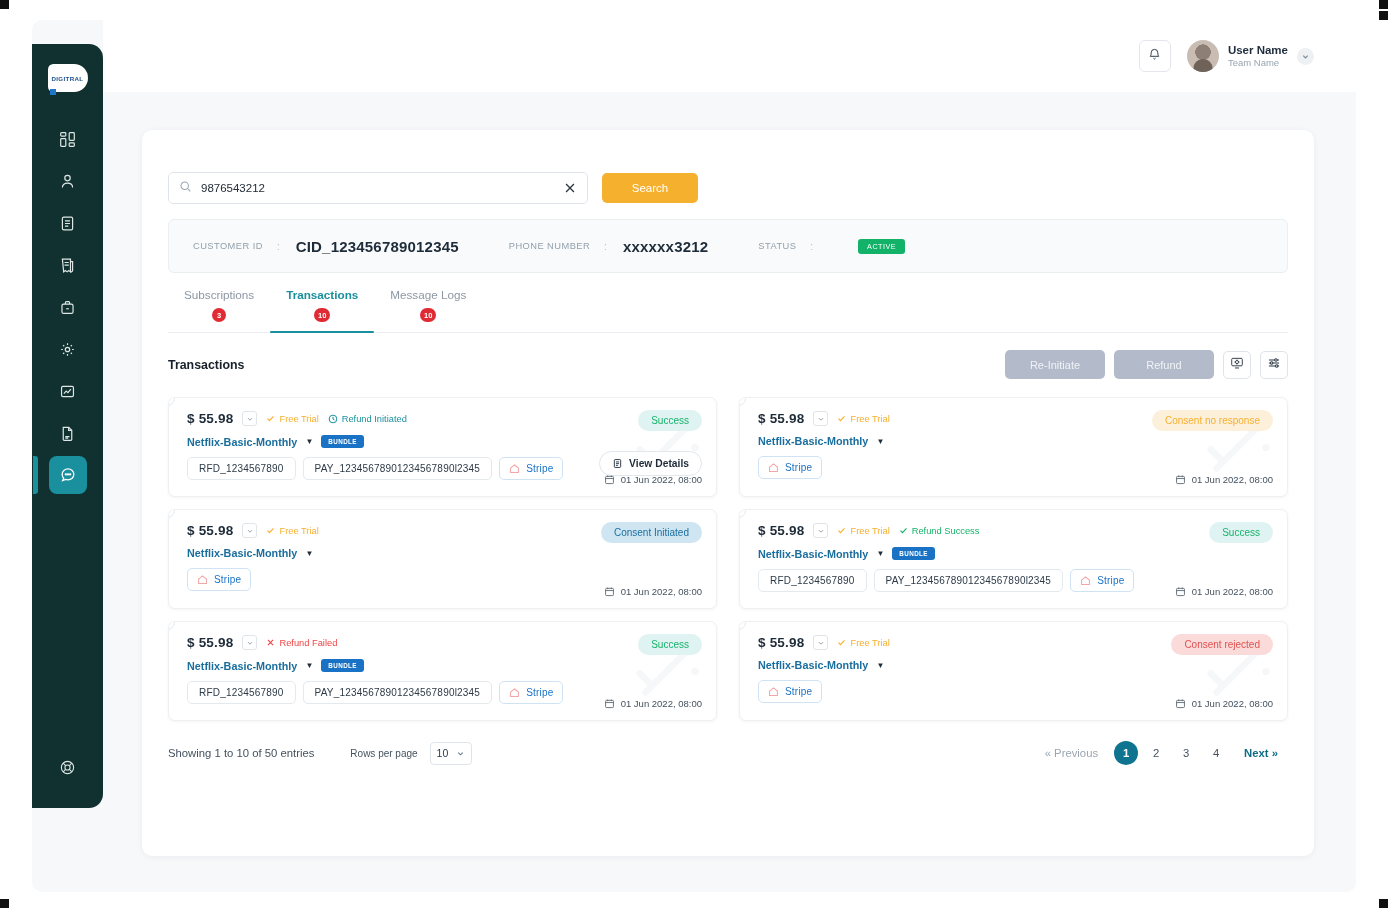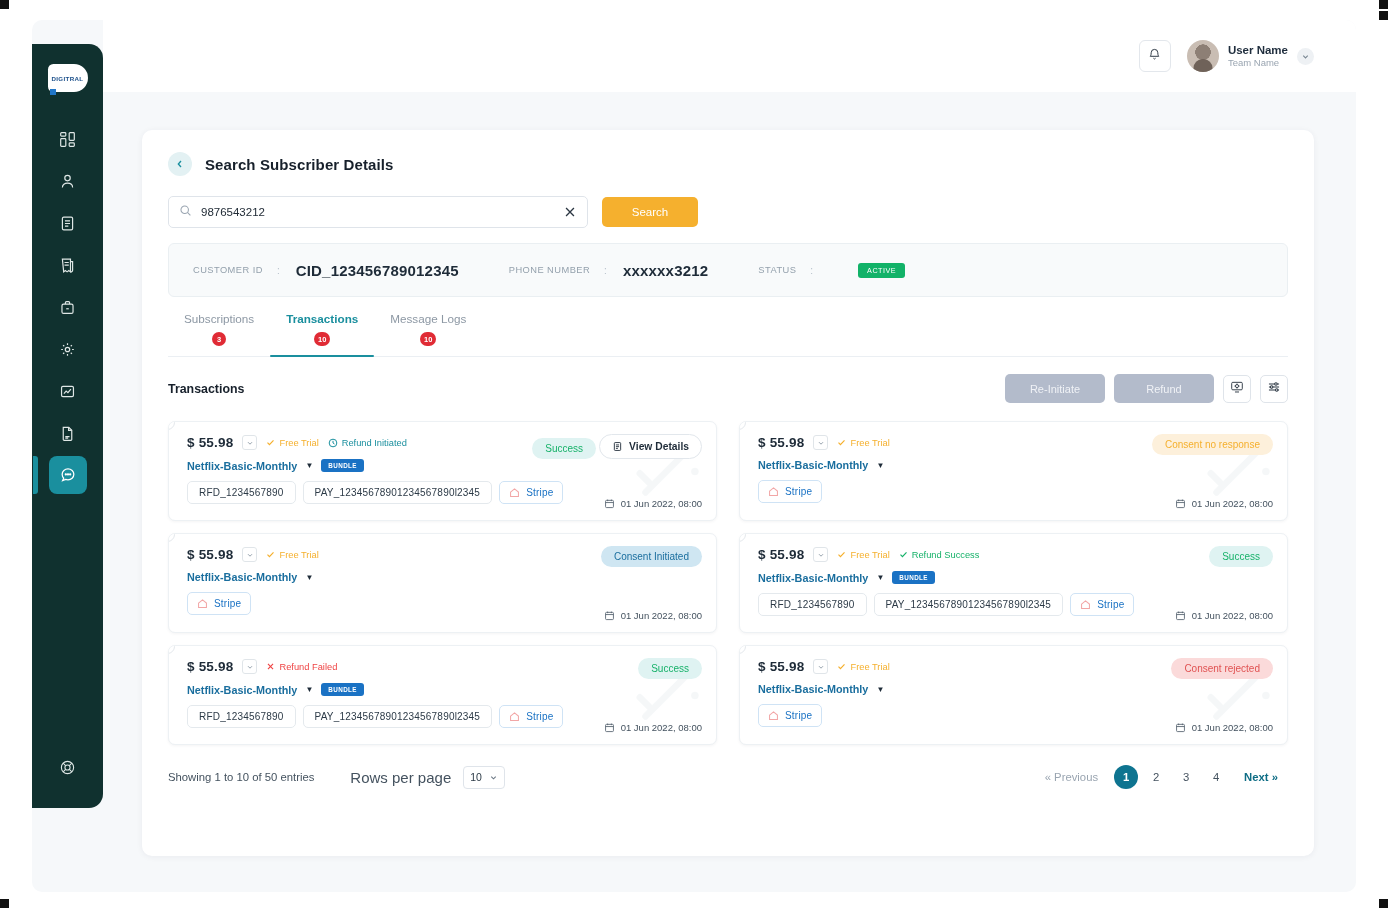--- a/index.html
+++ b/index.html
@@ -221,21 +221,21 @@
     border: 1px solid #e4e9ed; border-radius: 5px; height: 23px; padding: 0 11px;
     display: flex; align-items: center; font-size: 10px; color: #2c3a47;
     background: #fff; letter-spacing: .2px;
   }
   .chip.stripe {
     border-color: #cfe3f5; gap: 6px; color: #1a72c4; padding: 0 9px;
   }
 
   .card-right {
     position: absolute; right: 14px; top: 12px; z-index: 2;
-    display: flex; flex-direction: row; align-items: flex-end; gap: 3px;
+    display: flex; flex-direction: column; align-items: flex-end; gap: 20px;
   }
   .badge {
     font-size: 10px; padding: 5px 13px; border-radius: 13px; white-space: nowrap;
   }
   .badge.success { background: #dff3f2; color: #17b26a; }
   .badge.consent-no { background: #fdf0db; color: #f5b02e; }
   .badge.consent-init { background: #cfe6f2; color: #1a6e9e; }
   .badge.consent-rej { background: #fbdada; color: #e05252; }
   .view-details {
     display: flex; align-items: center; gap: 6px; height: 25px; padding: 0 12px;
@@ -248,21 +248,21 @@
   }
 
   
   .pagination {
     display: flex; align-items: center; justify-content: space-between; margin-top: 20px;
     padding-bottom: 16px;
   }
   .pg-left { display: flex; align-items: center; gap: 36px; }
   .pg-entries { font-size: 11.3px; color: #44525f; }
   .rows-box { display: flex; align-items: center; gap: 12px; }
-  .rows-label { font-size: 15px; color: #44525f; }
+  .rows-label { font-size: 10px; color: #44525f; }
   .rows-select {
     width: 42px; height: 23px; border: 1px solid #dfe4ea; border-radius: 4px;
     display: flex; align-items: center; justify-content: space-between;
     padding: 0 6px; font-size: 10.5px; color: #2c3a47; cursor: pointer; background: #fff;
   }
   .pg-right { display: flex; align-items: center; gap: 6px; }
   .pg-prev, .pg-next { font-size: 11.3px; padding: 0 10px; cursor: pointer; }
   .pg-prev { color: #9aa5b1; }
   .pg-next { color: #0e6d85; font-weight: 700; }
   .pg-num {
@@ -399,30 +399,20 @@
           <svg width="9" height="9" viewBox="0 0 12 12" fill="none" stroke="#7b8894" stroke-width="1.5">
               <path d="M3 4.8L6 7.8l3-3"></path>
             </svg>
         </span>
       </div>
     </div>
   </header>
 
   <main class="panel">
 
-    <div class="page-head">
-      <div class="back-btn">
-        <span>
-          <svg width="10" height="10" viewBox="0 0 12 12" fill="none" stroke="#1a8f9e" stroke-width="1.6">
-              <path d="M7.2 2.4L4 6l3.2 3.6"></path>
-            </svg>
-        </span>
-      </div>
-      <h1 class="page-title">Search Subscriber Details</h1>
-    </div>
 
     <div class="search-row">
       <div class="search-wrap">
         <span>
           <svg width="13" height="13" viewBox="0 0 16 16" fill="none" stroke="#9aa5b1" stroke-width="1.3">
             <circle cx="7" cy="7" r="4.6"></circle>
               <path d="M10.4 10.4L14 14"></path>
           </svg></span>
         <input class="search-input" value="9876543212" placeholder="Search by Phone Number" style="">
         <span class="clear-x">

